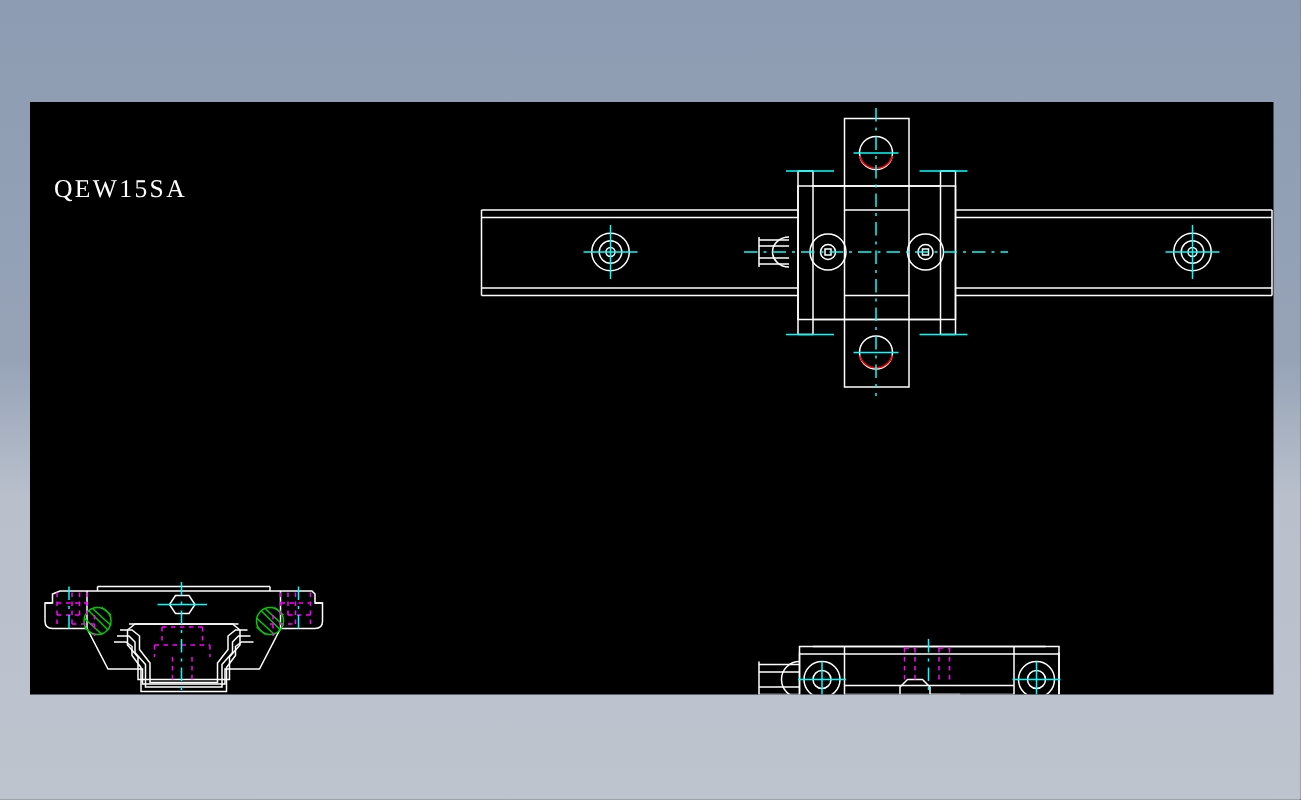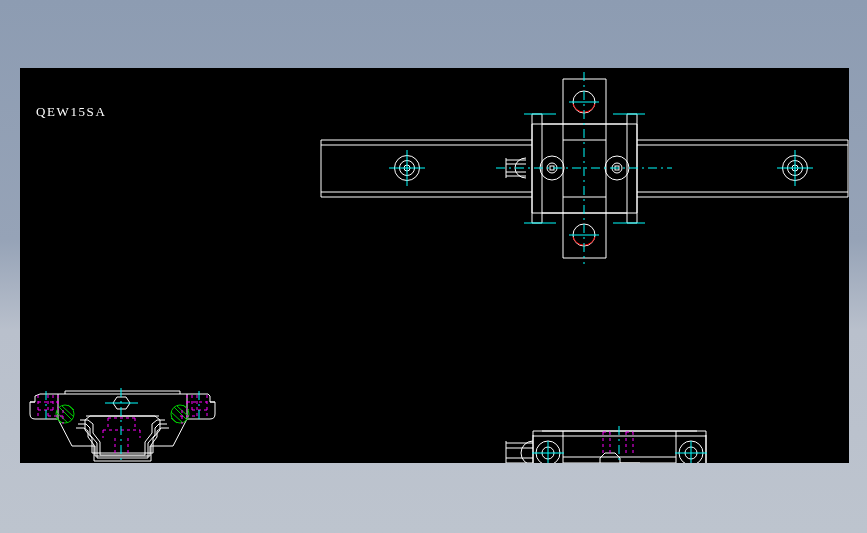--- a/index.html
+++ b/index.html
@@ -8,23 +8,23 @@
     font-family:"Liberation Sans", sans-serif;
     background:linear-gradient(180deg,#8d9cb2 0%,#96a3b7 45%,#b9c0cc 62%,#bdc4ce 100%);
   }
   #root{position:relative;width:867px;height:533px;}
   #canvas{
     position:absolute;left:20px;top:68px;width:829px;height:395px;
     background:#000;overflow:hidden;
   }
   .abs{position:absolute;}
   #title{
-    position:absolute;left:36px;top:104px;
+    position:absolute;left:36px;top:116px;
     color:#ffffff;font-family:"Liberation Serif", serif;
-    font-size:13px;letter-spacing:1.6px;white-space:nowrap;
+    font-size:17px;letter-spacing:1.6px;white-space:nowrap;
     user-select:none;
   }
   svg{display:block;}
   .w{stroke:#ffffff;fill:none;stroke-width:1;}
   .c{stroke:#00ffff;fill:none;stroke-width:1;}
   .cd{stroke:#00ffff;fill:none;stroke-width:1;stroke-dasharray:9 4 2 4;}
   .m{stroke:#ff00ff;fill:none;stroke-width:1;stroke-dasharray:3 3;}
   .r{stroke:#ff0000;fill:none;stroke-width:1;}
   .g{stroke:#00cc00;fill:none;stroke-width:1;}
 </style>

